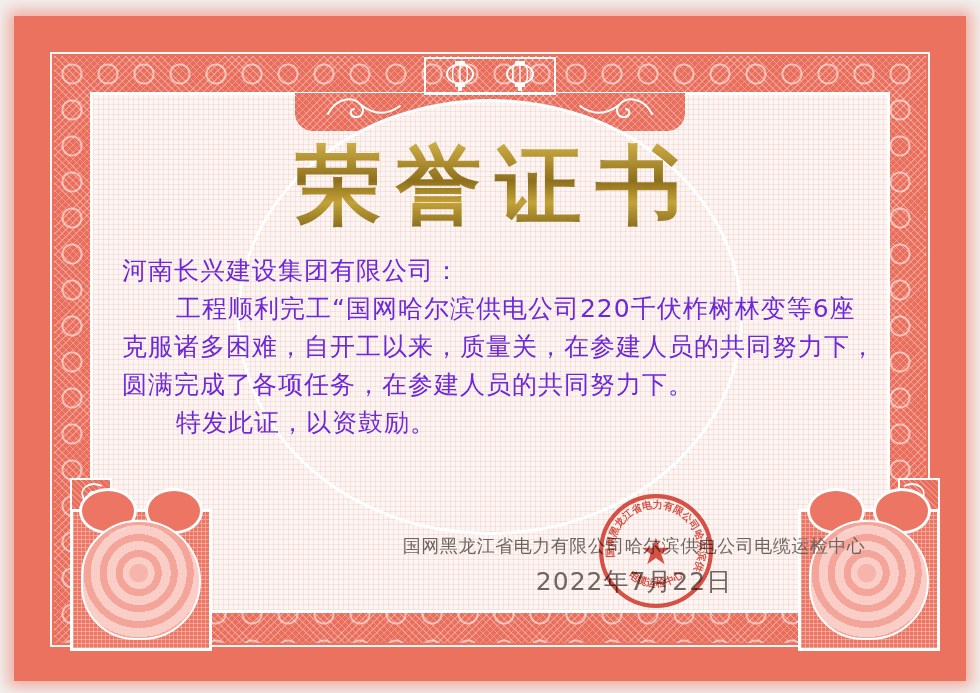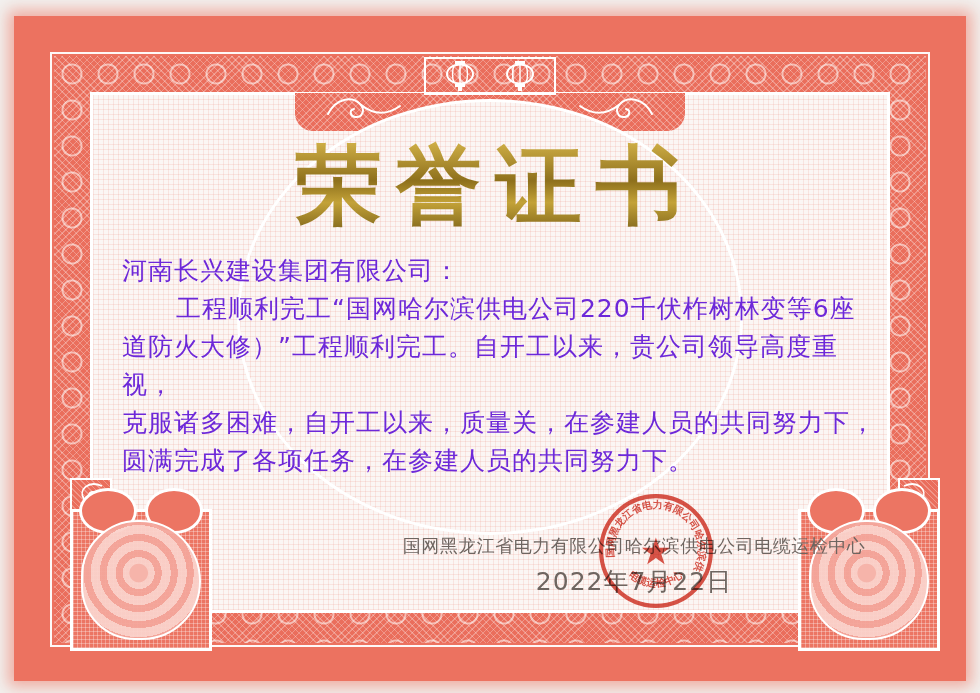--- a/index.html
+++ b/index.html
@@ -182,23 +182,23 @@
   </div>
   <div class="rose-box right">
     <div class="rose"></div>
   </div>
 
   <div class="title">荣誉证书</div>
 
   <div class="content">
     <div>河南长兴建设集团有限公司：</div>
     <div class="indent">工程顺利完工“国网哈尔滨供电公司220千伏柞树林变等6座</div>
-    <div>道防火大修）”工程顺利完工。自开工以来，贵公司领导高度重视，</div>
     <div>克服诸多困难，自开工以来，质量关，在参建人员的共同努力下，</div>
     <div>圆满完成了各项任务，在参建人员的共同努力下。</div>
+    <div class="indent">特发此证，以资鼓励。</div>
   </div>
 
   <div class="signature">
     <div class="issuer">国网黑龙江省电力有限公司哈尔滨供电公司电缆运检中心</div>
     <div class="date">2022年7月22日</div>
   </div>
 
   <svg class="seal" viewBox="0 0 200 200">
     <defs>
       <path id="arcTop" d="M 34,128 A 72,72 0 1 1 166,128"></path>

